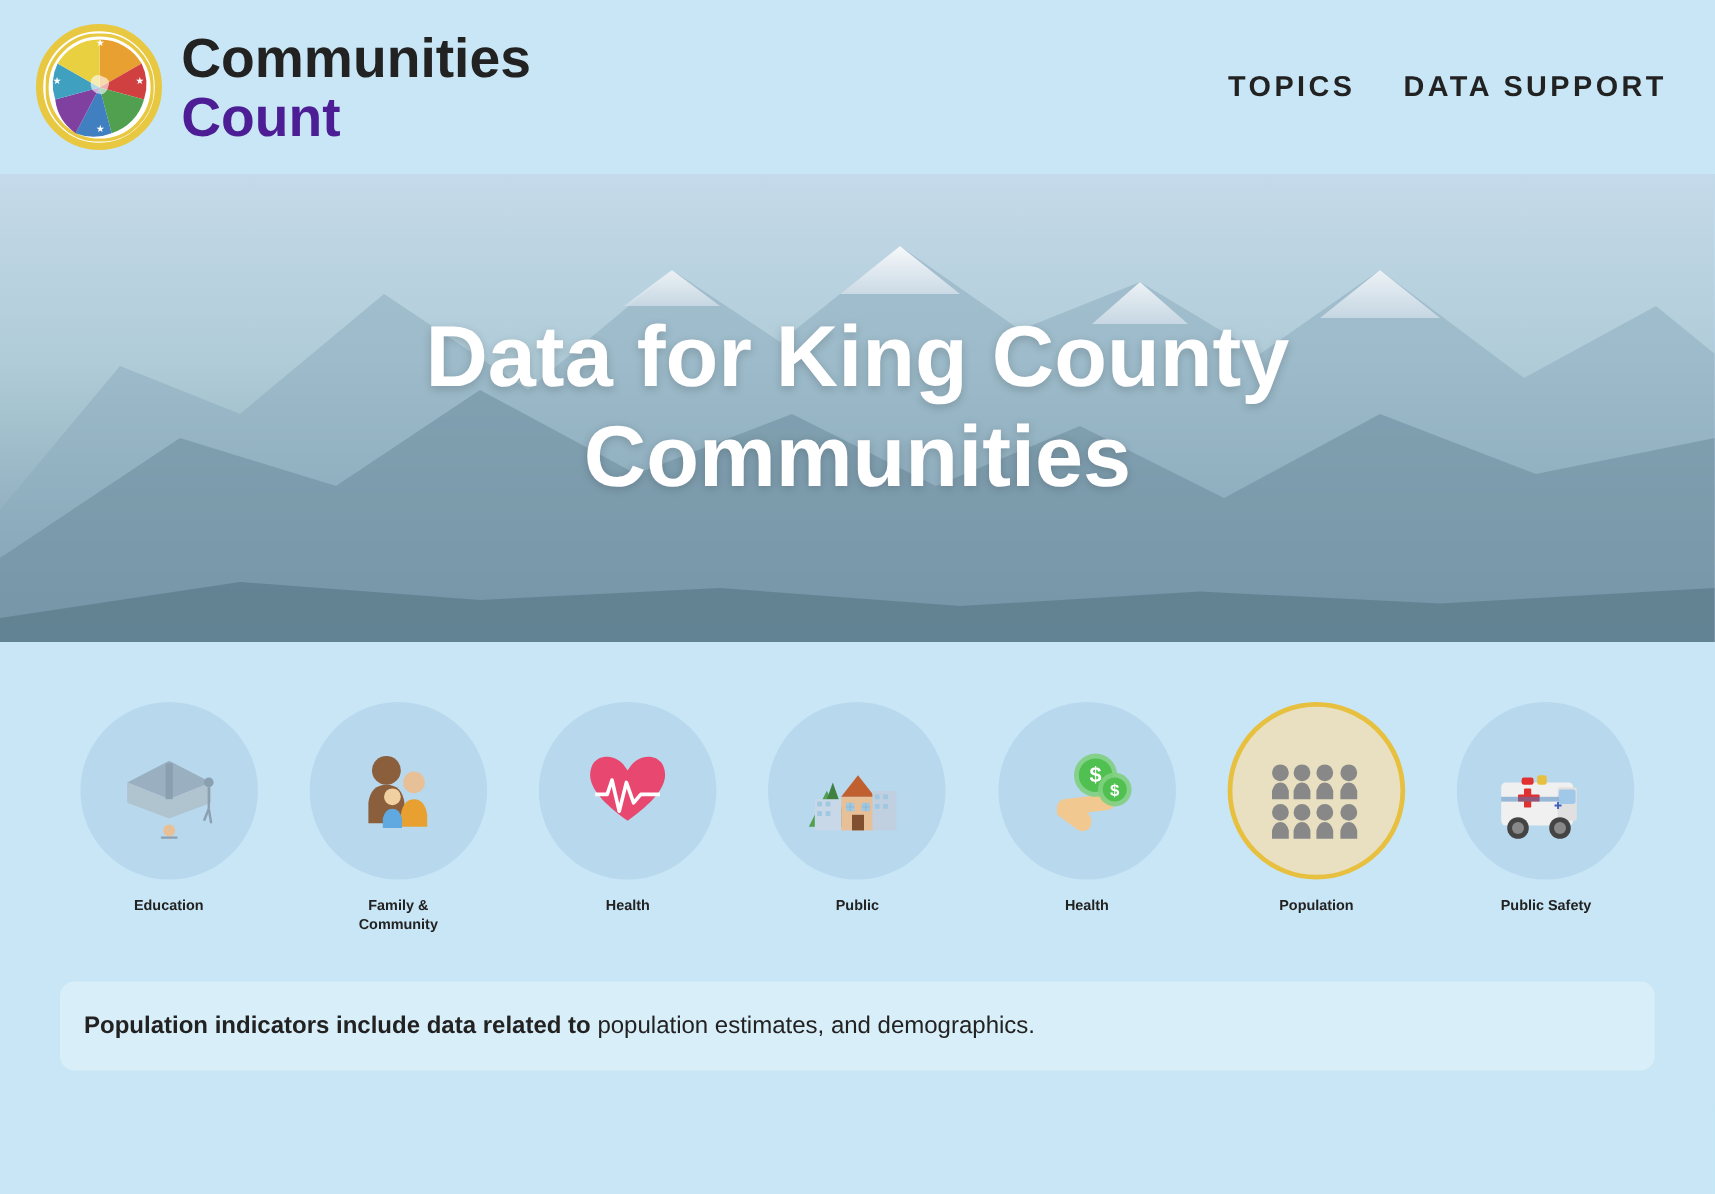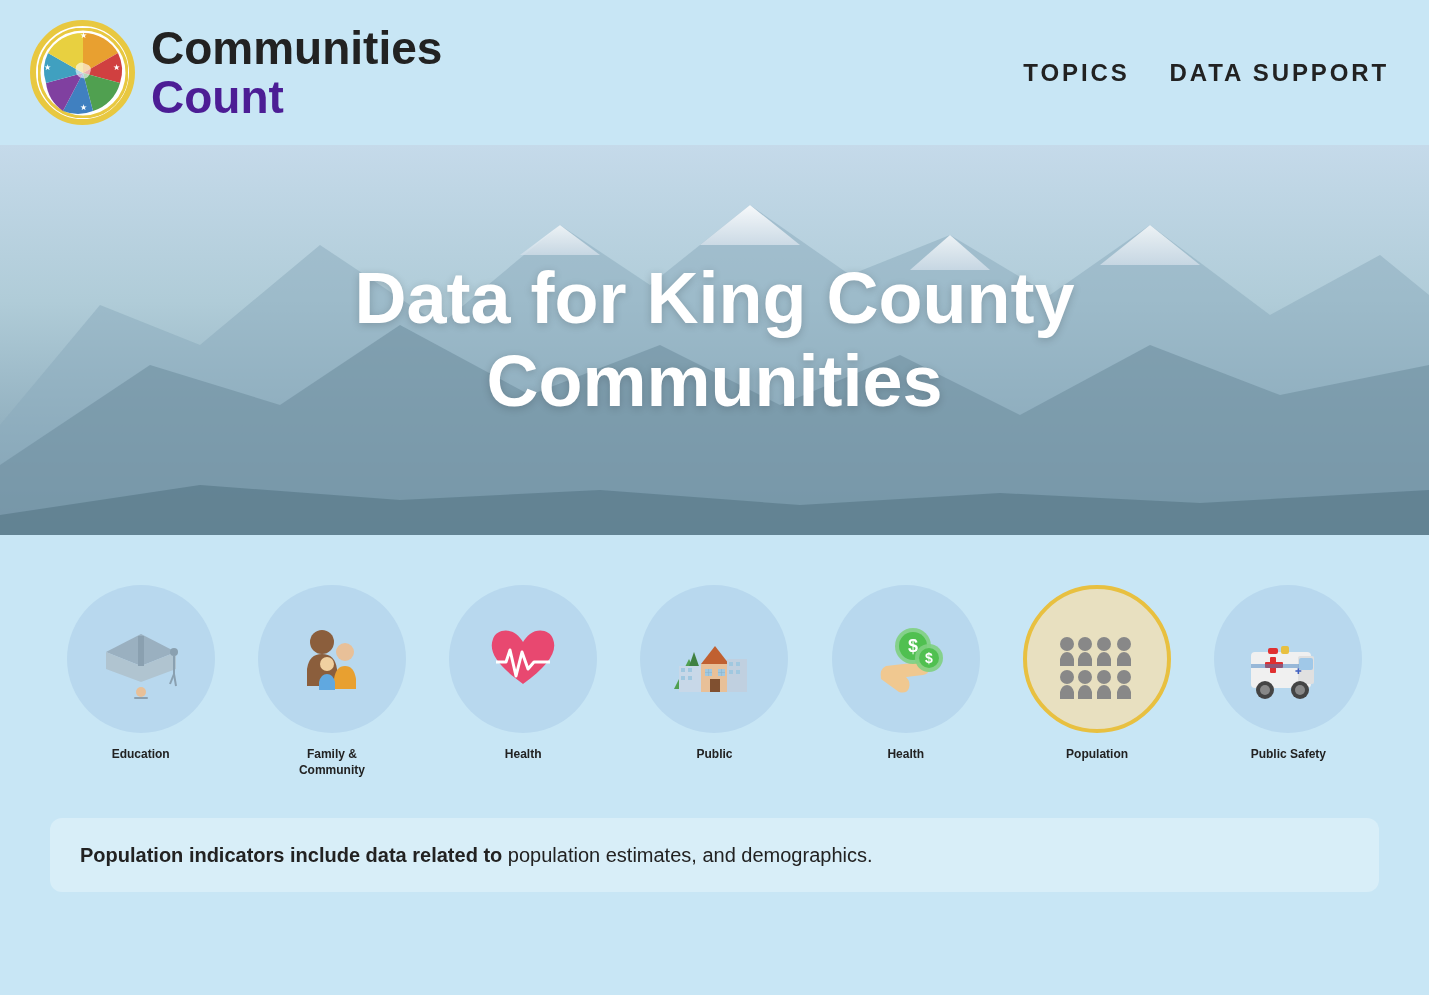--- a/index.html
+++ b/index.html
@@ -159,21 +159,21 @@
       font-weight: 700;
       color: #222;
       text-align: center;
       line-height: 1.3;
     }
 
     
     .description-box {
       background: #d8eef8;
       border-radius: 12px;
-      padding: 22px 30px;
+      padding: 22px 20px;
       margin-top: 10px;
     }
     .description-text {
       font-size: 20px;
       color: #222;
       line-height: 1.5;
     }
     .description-text strong {
       font-weight: 900;
     }

